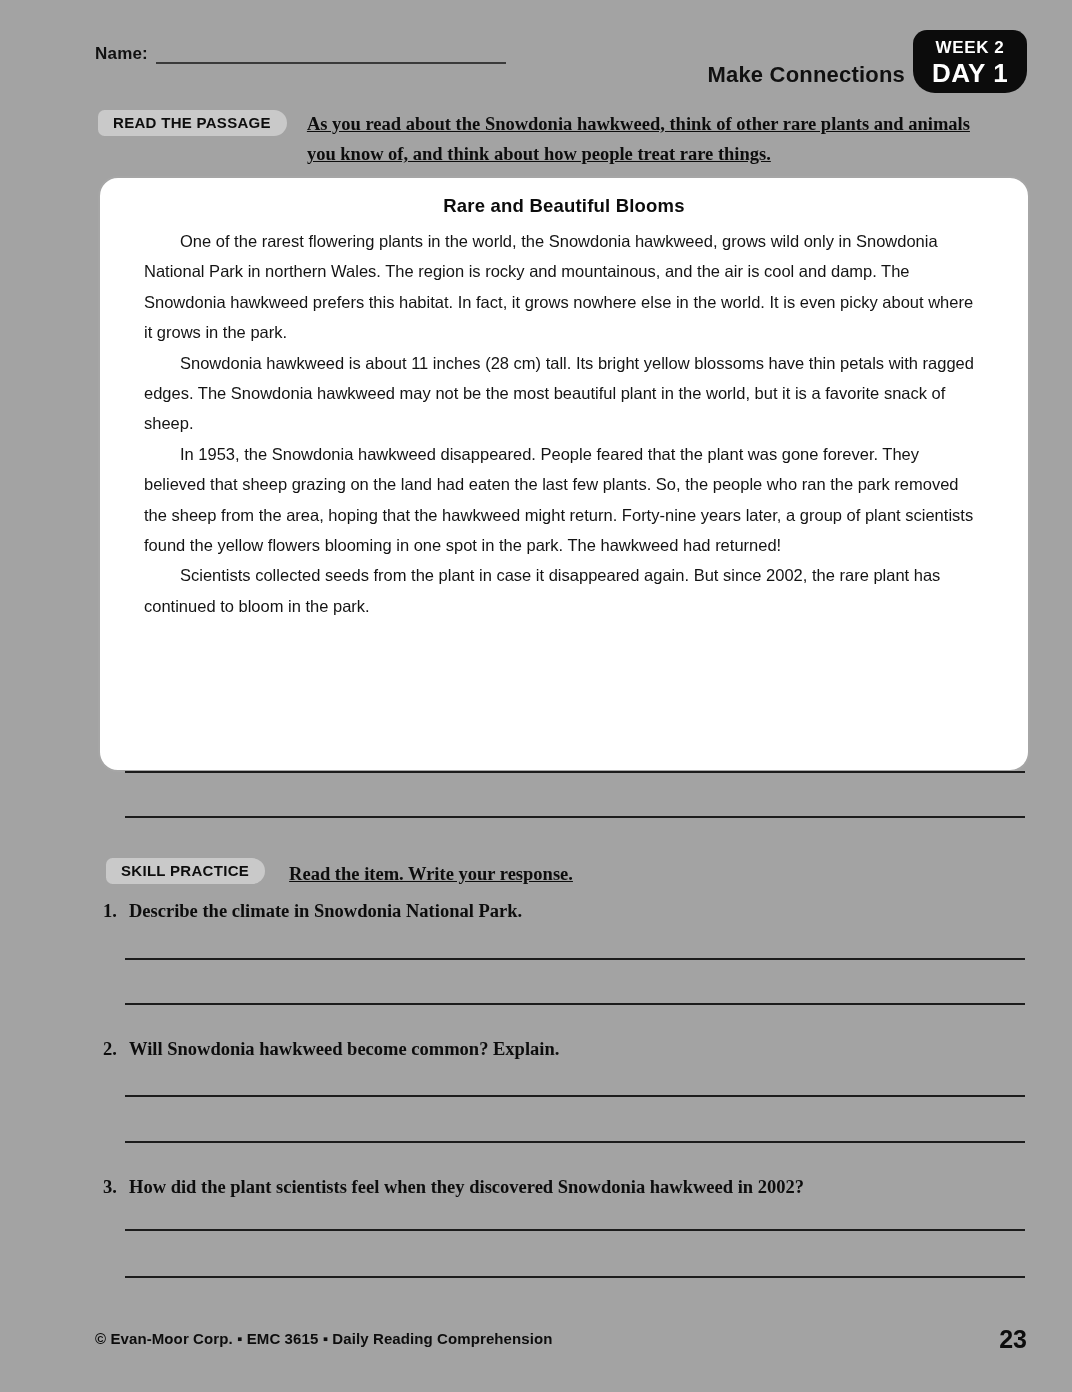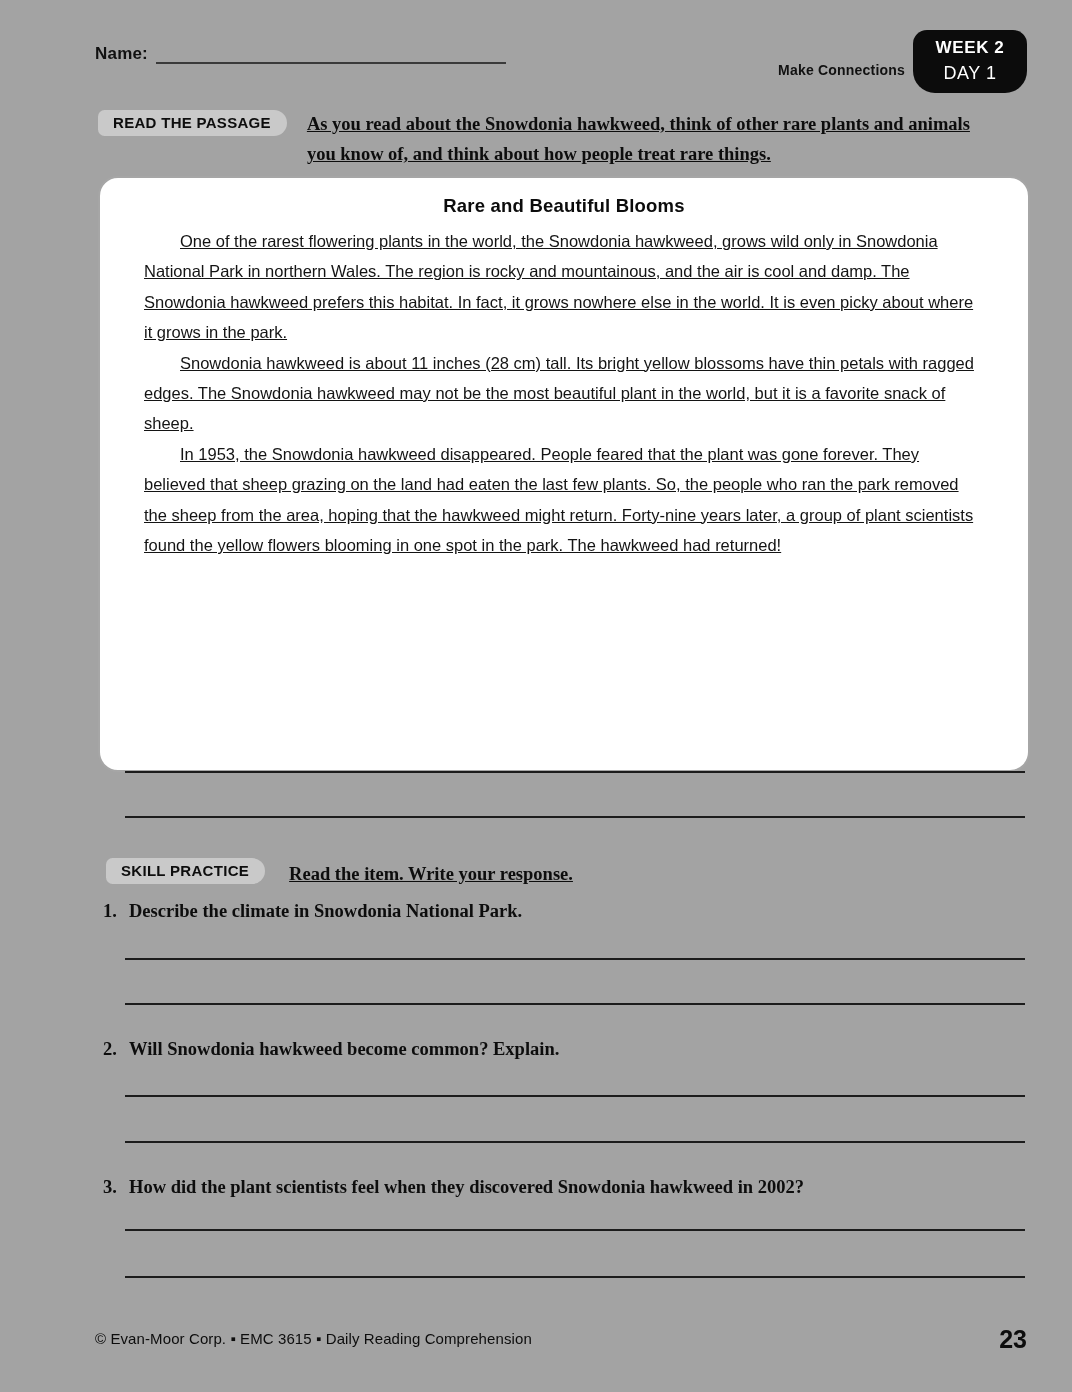--- a/index.html
+++ b/index.html
@@ -19,33 +19,33 @@
     position: absolute; top: 44px; left: 95px;
     display: flex; align-items: flex-end;
   }
   .name-label { font-weight: bold; font-size: 17px; letter-spacing: .2px; }
   .name-line {
     display: inline-block; width: 350px; height: 16px;
     border-bottom: 2.5px solid #3a3a3a; margin-left: 8px;
   }
   .make-connections {
     position: absolute; top: 62px; right: 167px;
-    font-weight: bold; font-size: 14px; letter-spacing: .2px;
+    font-weight: bold; font-size: 22px; letter-spacing: .2px;
   }
   .week-badge {
     position: absolute; top: 30px; left: 913px;
     width: 114px; height: 63px;
     background: #0c0c0c;
     border-radius: 14px 14px 22px 22px;
     color: #fff; text-align: center;
     display: flex; flex-direction: column; justify-content: center;
     padding-top: 2px;
   }
   .week-badge .wk { font-weight: bold; font-size: 17px; letter-spacing: .6px; line-height: 20px; }
-  .week-badge .dy { font-weight: normal; font-size: 18px; letter-spacing: .5px; line-height: 30px; }
+  .week-badge .dy { font-weight: bold; font-size: 26px; letter-spacing: .5px; line-height: 30px; }
 
   
   .pill {
     display: inline-block;
     background: #c9c9c9;
     color: #0d0d0d;
     font-weight: bold;
     font-size: 15px;
     letter-spacing: .3px;
     padding: 4px 16px 5px 15px;
@@ -84,21 +84,20 @@
     font-size: 18.5px;
     letter-spacing: .2px;
     margin-bottom: 9px;
     color: #0c0c0c;
   }
   .passage-box p {
     font-size: 16.5px;
     line-height: 30.4px;
     text-indent: 36px;
     color: #141414;
-    text-decoration: underline;
   }
 
   
   .strategy-row {
     position: absolute; top: 708px; left: 98px;
     display: flex; align-items: flex-start;
   }
   .strategy-row .serif-instr { margin-left: 24px; margin-top: 1px; }
   .skill-row {
     position: absolute; top: 858px; left: 98px;
@@ -119,21 +118,21 @@
     font-family: "Liberation Serif", serif;
     font-weight: bold;
     font-size: 18.5px;
     color: #0d0d0d;
   }
   .q-num { width: 26px; flex: 0 0 auto; }
 
   
   .footer-left {
     position: absolute; top: 1330px; left: 95px;
-    font-weight: normal; font-size: 15px; letter-spacing: .1px; color: #0d0d0d;
+    font-weight: bold; font-size: 15px; letter-spacing: .1px; color: #0d0d0d;
   }
   .footer-page {
     position: absolute; top: 1325px; right: 45px;
     font-weight: bold; font-size: 25px; color: #0d0d0d;
   }
 </style>
 </head>
 <body>
 
 <div class="page">
@@ -153,20 +152,21 @@
   <div class="read-row">
     <span class="pill">READ THE PASSAGE</span>
     <div class="serif-instr">As you read about the Snowdonia hawkweed, think of other rare plants and animals you know of, and think about how people treat rare things.</div>
   </div>
 
   <div class="passage-box">
     <div class="passage-title">Rare and Beautiful Blooms</div>
     <p>One of the rarest flowering plants in the world, the Snowdonia hawkweed, grows wild only in Snowdonia National Park in northern Wales. The region is rocky and mountainous, and the air is cool and damp. The Snowdonia hawkweed prefers this habitat. In fact, it grows nowhere else in the world. It is even picky about where it grows in the park.</p>
     <p>Snowdonia hawkweed is about 11 inches (28 cm) tall. Its bright yellow blossoms have thin petals with ragged edges. The Snowdonia hawkweed may not be the most beautiful plant in the world, but it is a favorite snack of sheep.</p>
     <p>In 1953, the Snowdonia hawkweed disappeared. People feared that the plant was gone forever. They believed that sheep grazing on the land had eaten the last few plants. So, the people who ran the park removed the sheep from the area, hoping that the hawkweed might return. Forty-nine years later, a group of plant scientists found the yellow flowers blooming in one spot in the park. The hawkweed had returned!</p>
+    <p>Scientists collected seeds from the plant in case it disappeared again. But since 2002, the rare plant has continued to bloom in the park.</p>
   </div>
 
   <div class="ans-line" style="top:771px"></div>
   <div class="ans-line" style="top:816px"></div>
 
   <div class="skill-row">
     <span class="pill">SKILL PRACTICE</span>
     <div class="serif-instr">Read the item. Write your response.</div>
   </div>
 

